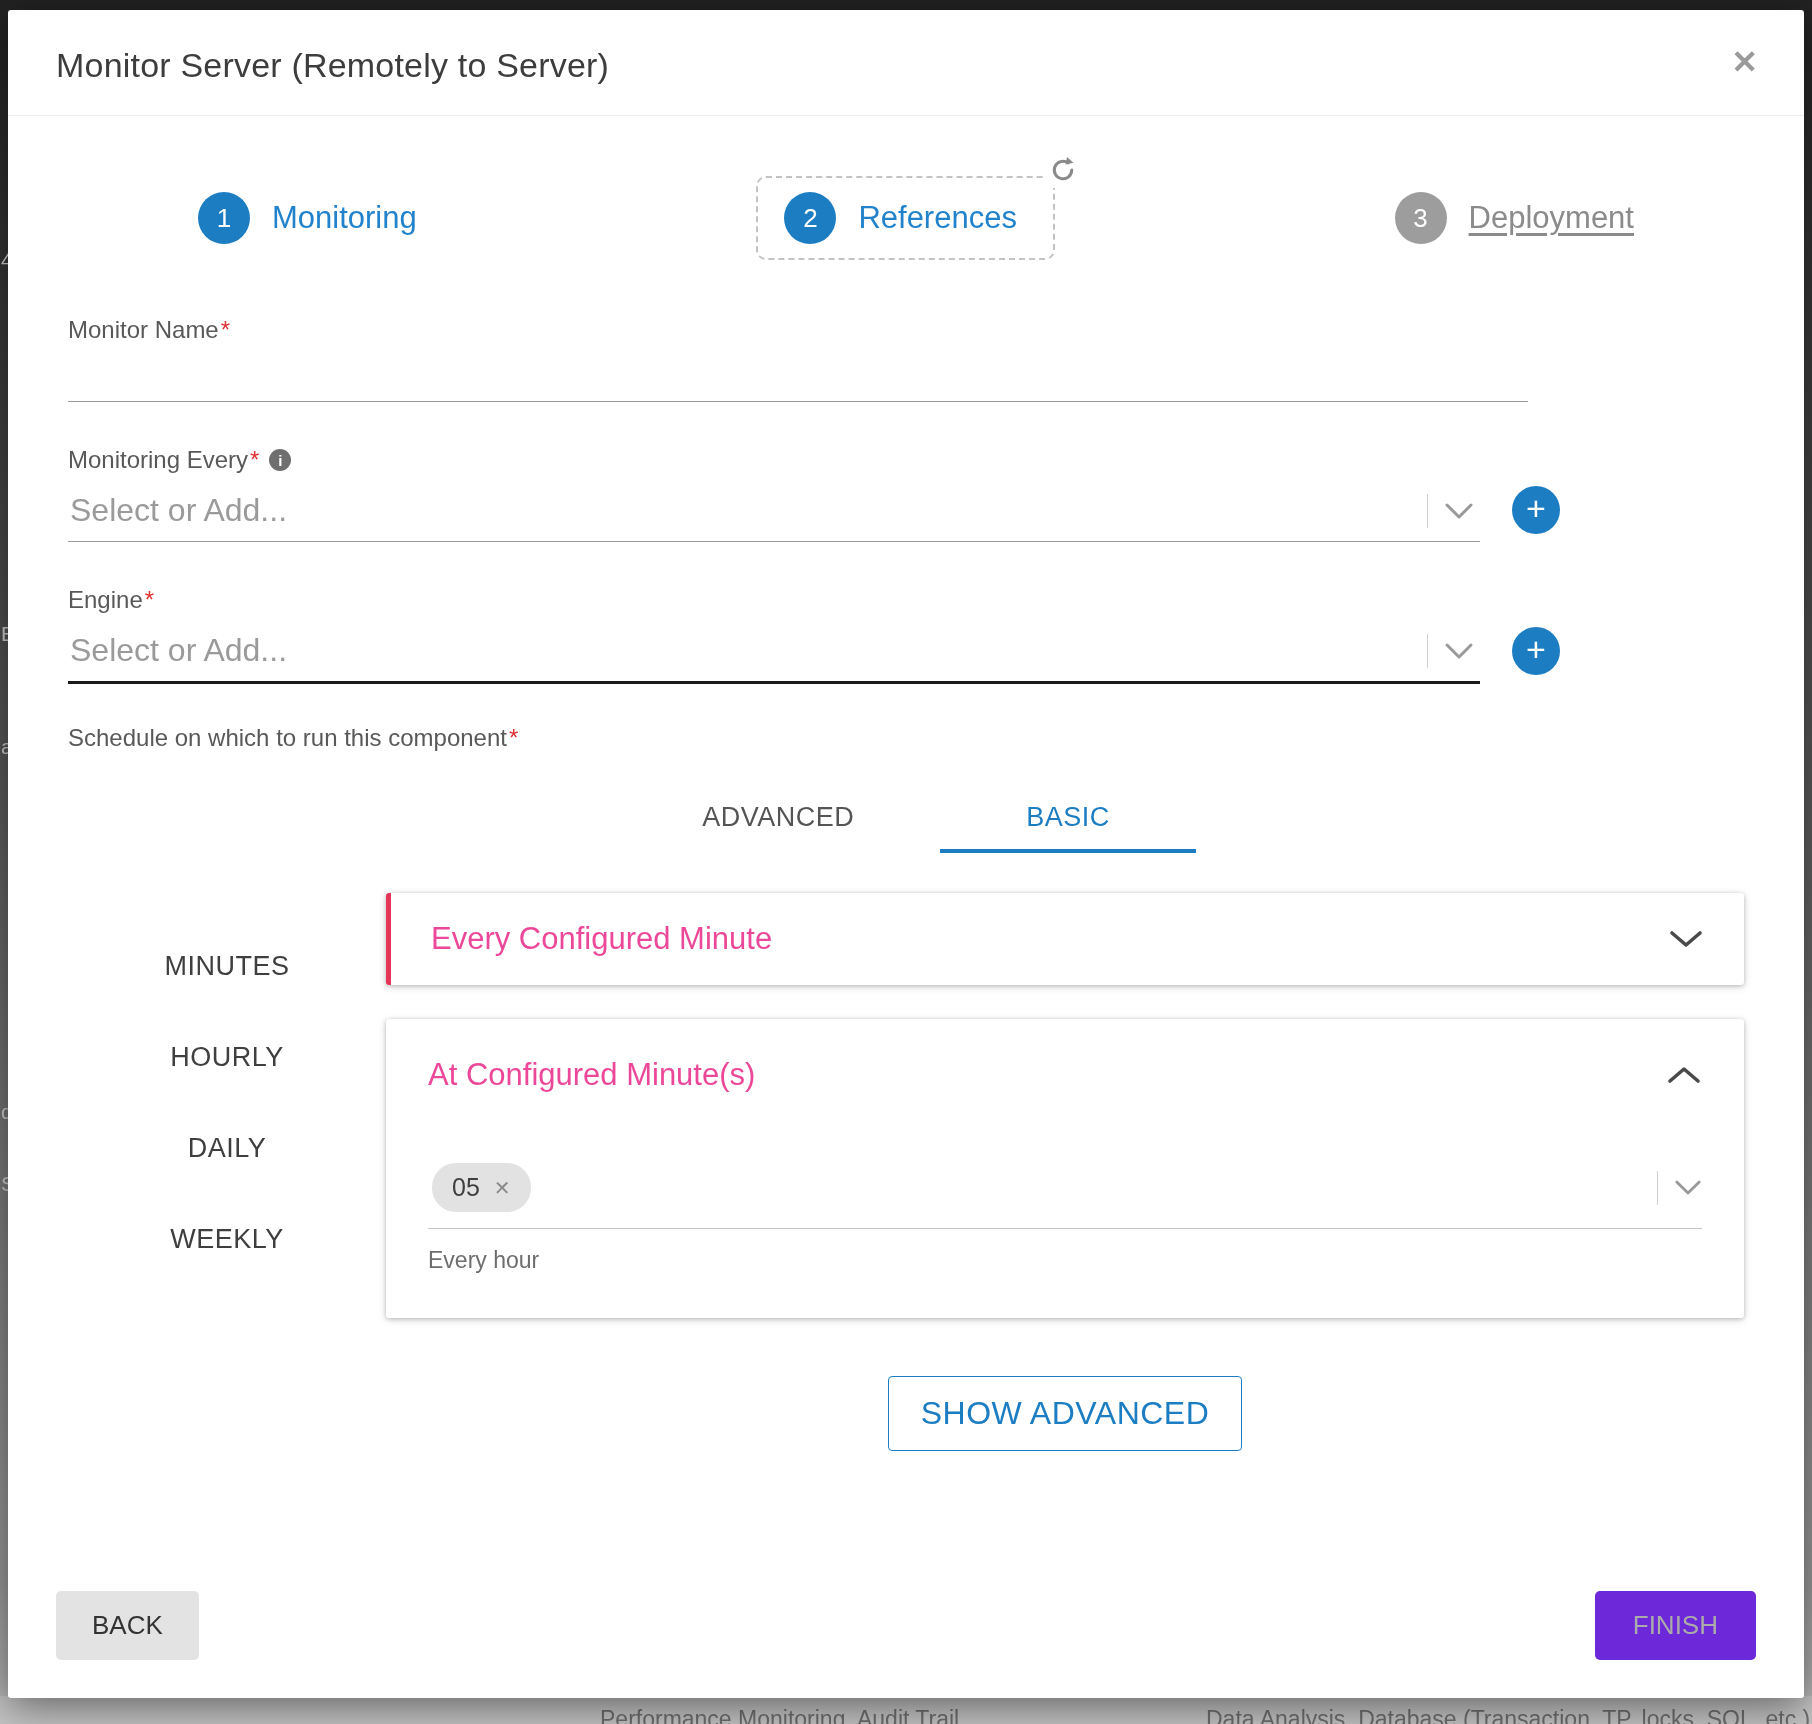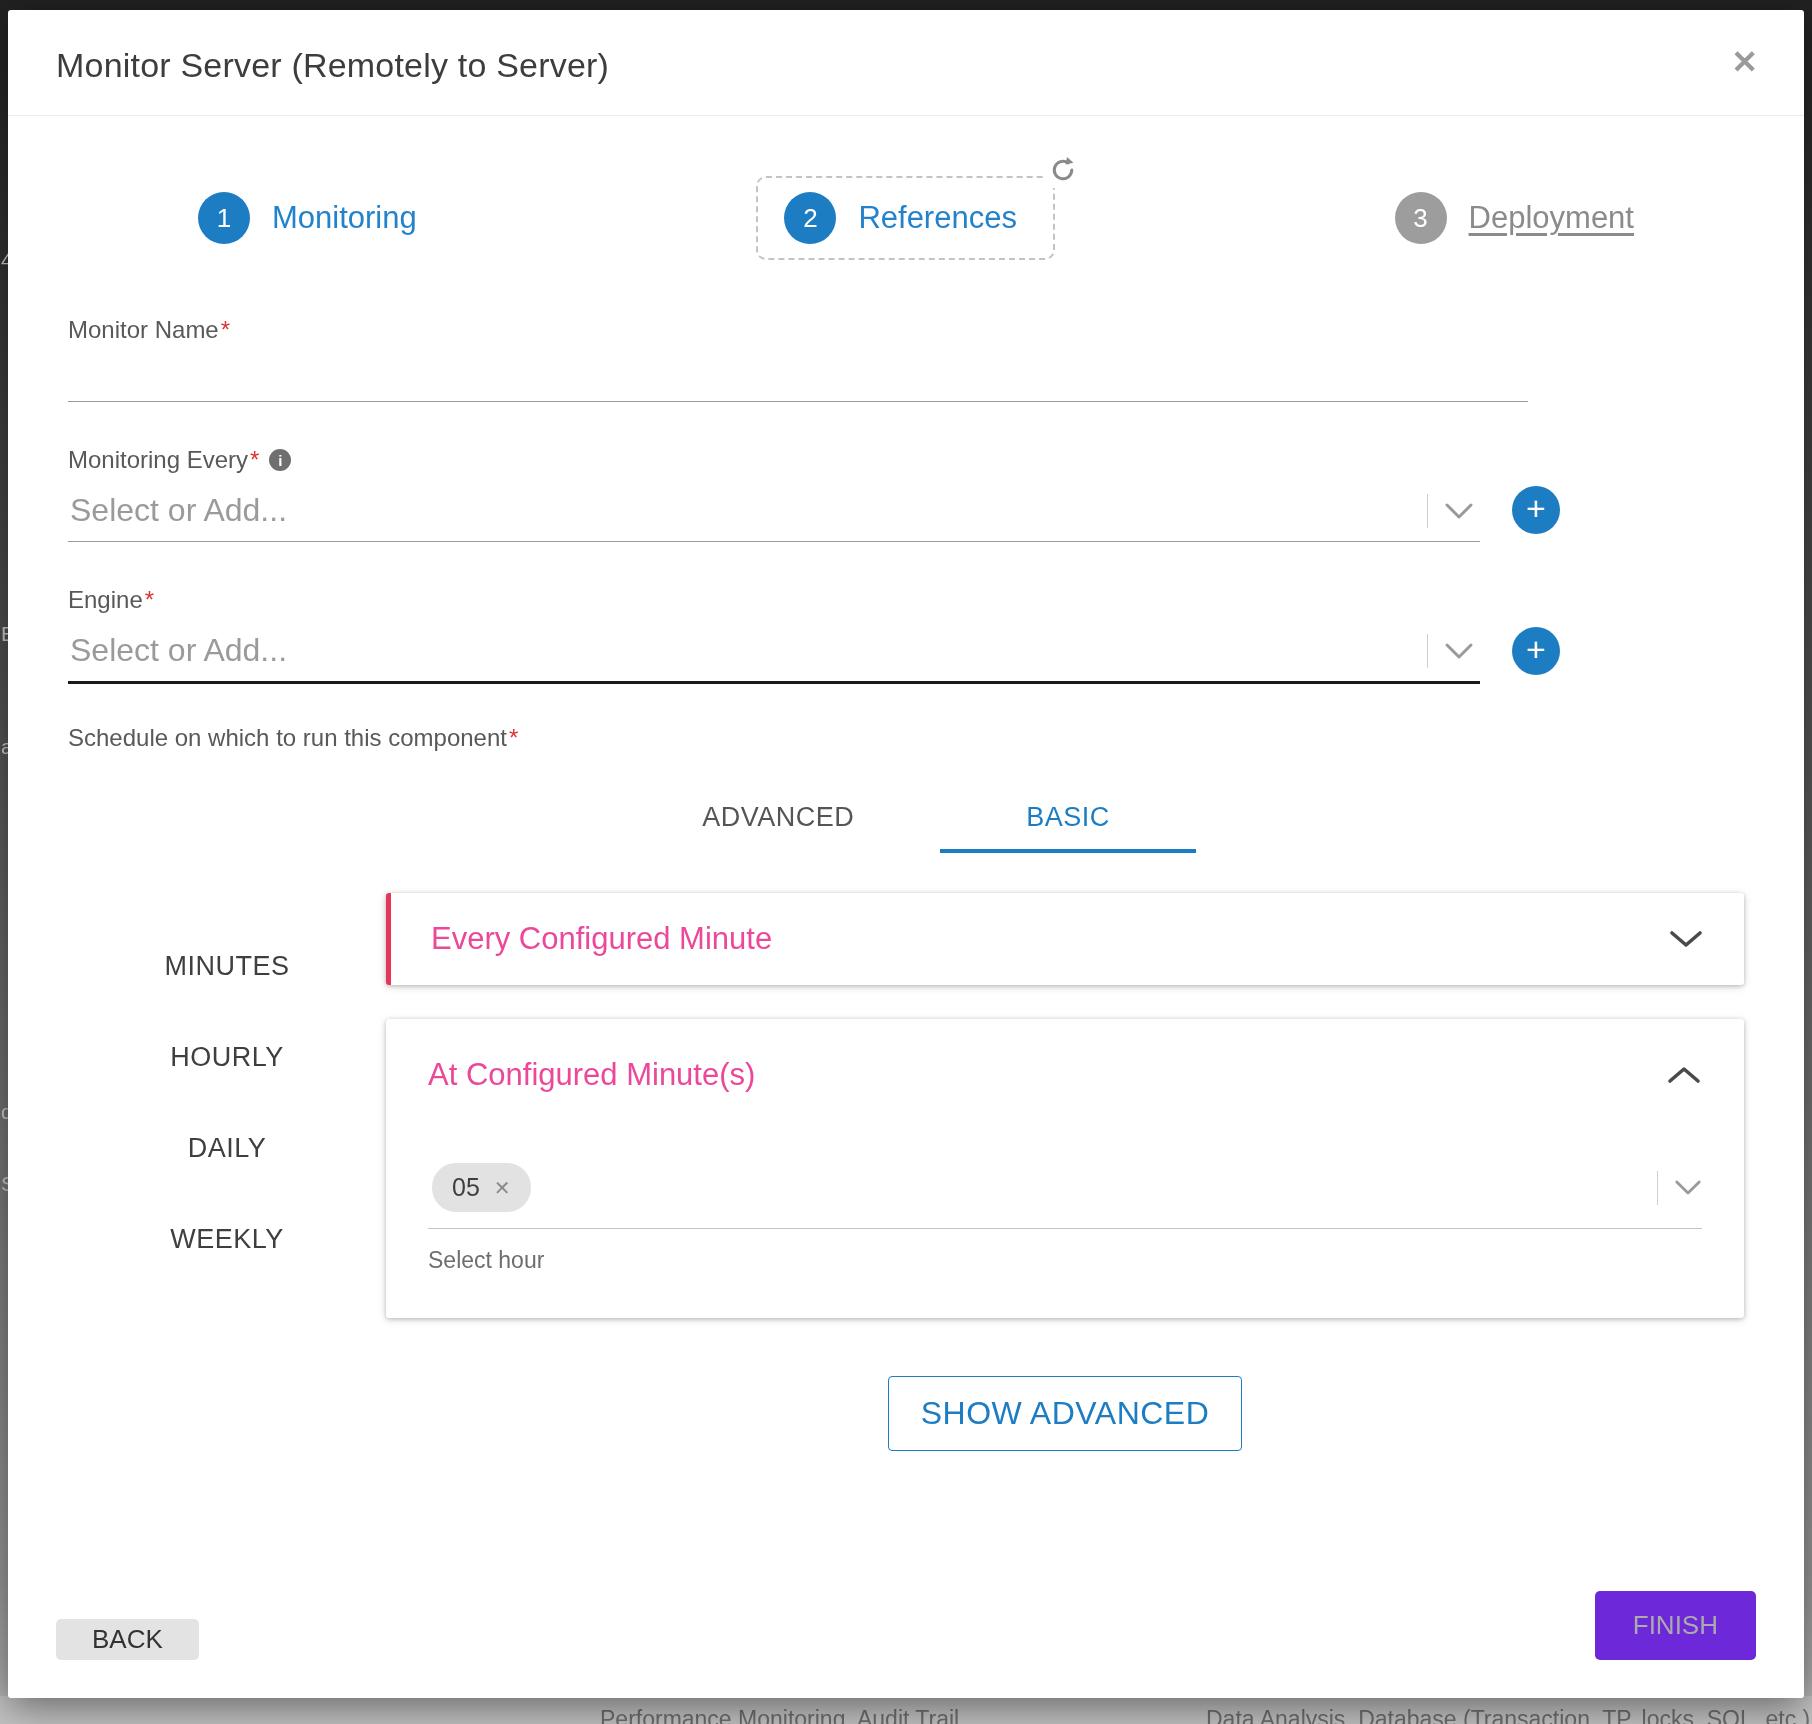--- a/index.html
+++ b/index.html
@@ -100,21 +100,21 @@
   .chip-row-end { margin-left:auto; display:flex; align-items:center; gap:16px; }
   .helper { margin-top:18px; font-size:23px; color:#6e6e6e; }
 
   .show-advanced { display:block; margin:58px auto 0; background:#fff;
     border:1px solid var(--accent); color:var(--accent); font-size:32px;
     padding:18px 32px; border-radius:4px; letter-spacing:.5px;
     font-family:Liberation Sans, sans-serif; cursor:pointer; }
 
   
   .back-btn { position:absolute; left:48px; bottom:38px; background:#e3e3e3; border:none;
-    color:#333; font-size:26px; padding:5px 36px; border-radius:5px;
+    color:#333; font-size:26px; padding:19px 36px; border-radius:5px;
     font-family:inherit; cursor:pointer; }
   .finish-btn { position:absolute; right:48px; bottom:38px; background:#6d28d9; border:none;
     color:#ababab; font-size:26px; padding:19px 38px; border-radius:5px; font-family:inherit; }
 
   .chev { display:block; }
   .chev.up { transform:rotate(180deg); }
 </style>
 </head>
 <body>
 
@@ -248,21 +248,21 @@
               <span>05</span>
               <span class="chip-x">✕</span>
             </span>
             <span class="chip-row-end">
               <span class="vline"></span>
               <svg class="chev" width="28" height="17" viewBox="0 0 30 18">
                 <polyline points="3,3 15,15 27,3" fill="none" stroke="#9a9a9a" stroke-width="3" stroke-linecap="round" stroke-linejoin="round"></polyline>
               </svg>
             </span>
           </div>
-          <div class="helper">Select hour</div>
+          <div class="helper">Every hour</div>
         </div>
 
         <button class="show-advanced">SHOW ADVANCED</button>
 
       </div>
     </div>
   </div>
 
   <button class="back-btn">BACK</button>
   <button class="finish-btn" disabled="">FINISH</button>

